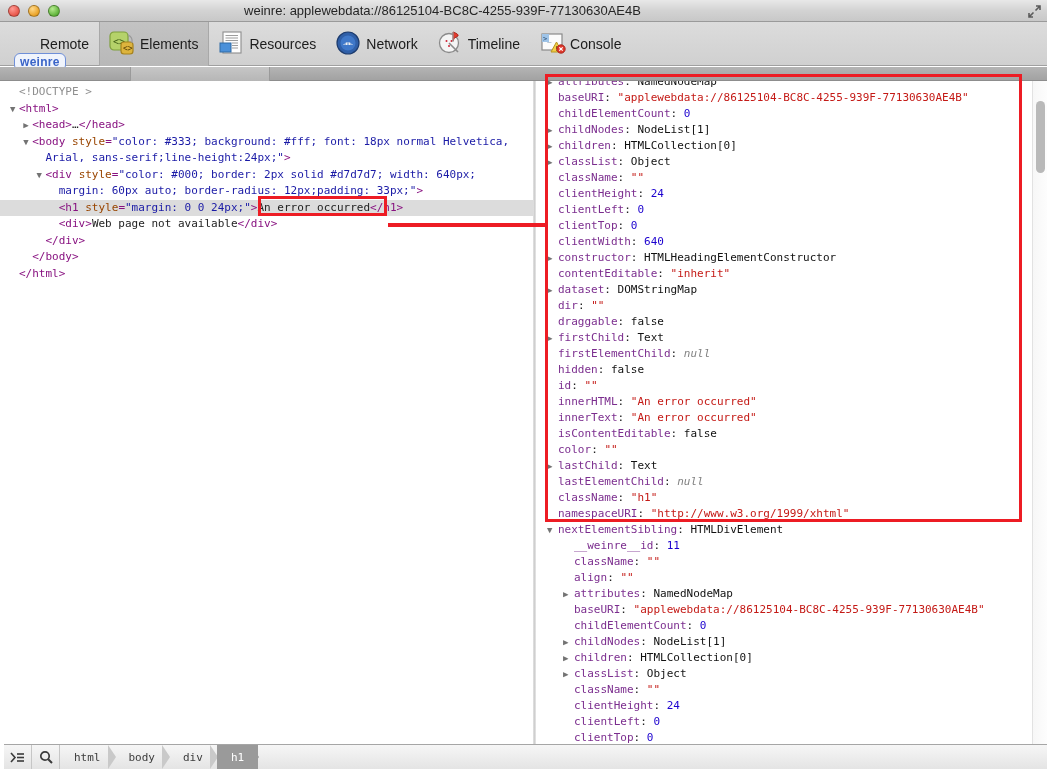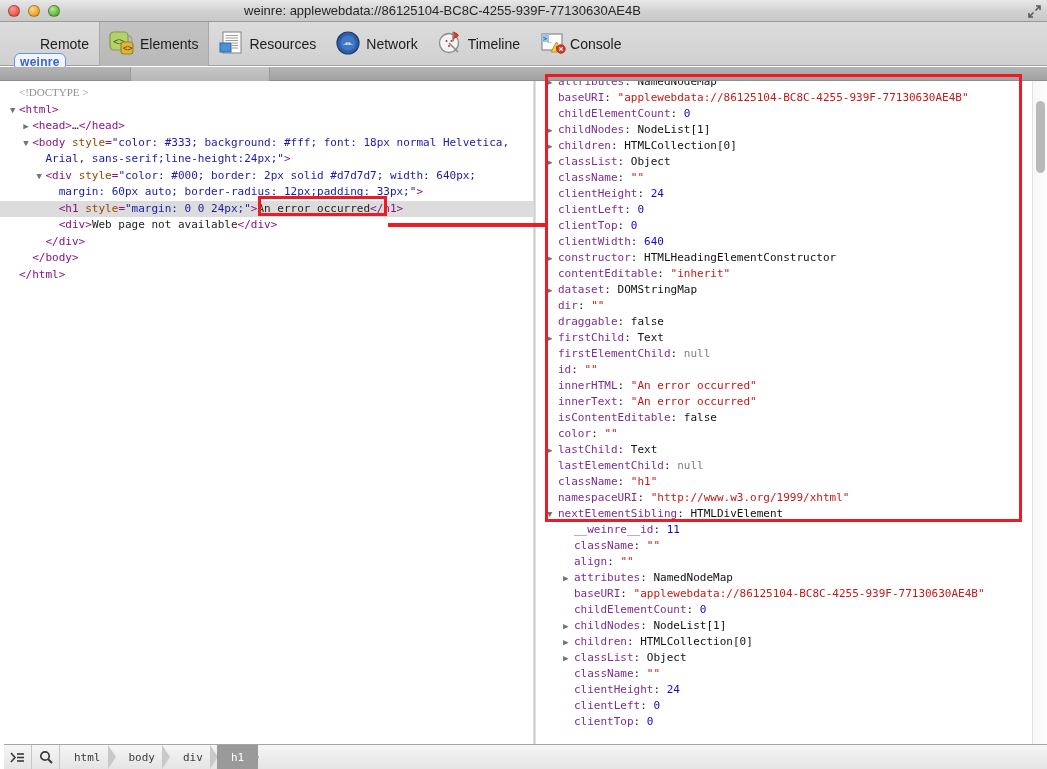--- a/index.html
+++ b/index.html
@@ -158,21 +158,21 @@
     padding-left: 10px;
     position: relative;
   }
   .dom-line.selected {
     background: #dcdcdc;
   }
   .tag { color: #881280; }
   .attrname { color: #994500; }
   .attrval { color: #1a1aa6; }
   .txt { color: #222222; }
-  .doctype { color: #8f8f8f; font-family: Liberation Serif, serif; }
+  .doctype { color: #8f8f8f; }
   .arrow {
     display: inline-block;
     width: 9px;
     color: #737373;
     font-size: 9px;
   }
 
   
   .divider {
     position: absolute;
@@ -210,21 +210,21 @@
     left: 11px;
     color: #737373;
     font-size: 9px;
   }
   .prop-line.lvl2 .disc { left: 27px; }
   .pkey    { color: #7b2d8e; }
   .pobj    { color: #111111; text-align: center; }
   .pstr    { color: #c41a16; }
   .pnum    { color: #1c00cf; }
   .pbool   { color: #111111; }
-  .pnull   { color: #808080; }
+  .pnull   { color: #808080; font-style: italic; }
 
   
   .vscroll {
     position: absolute;
     right: 0; top: 0;
     width: 15px; height: 663px;
     background: linear-gradient(to right, #f7f7f7, #fdfdfd);
     border-left: 1px solid #e2e2e2;
     box-sizing: border-box;
   }
@@ -460,20 +460,21 @@
           <div class="prop-line"><span class="disc"></span><span class="pkey">clientLeft</span><span>: </span><span class="pnum">0</span></div>
           <div class="prop-line"><span class="disc"></span><span class="pkey">clientTop</span><span>: </span><span class="pnum">0</span></div>
           <div class="prop-line"><span class="disc"></span><span class="pkey">clientWidth</span><span>: </span><span class="pnum">640</span></div>
           <div class="prop-line"><span class="disc">▶</span><span class="pkey">constructor</span><span>: </span><span class="pobj">HTMLHeadingElementConstructor</span></div>
           <div class="prop-line"><span class="disc"></span><span class="pkey">contentEditable</span><span>: </span><span class="pstr">"inherit"</span></div>
           <div class="prop-line"><span class="disc">▶</span><span class="pkey">dataset</span><span>: </span><span class="pobj">DOMStringMap</span></div>
           <div class="prop-line"><span class="disc"></span><span class="pkey">dir</span><span>: </span><span class="pstr">""</span></div>
           <div class="prop-line"><span class="disc"></span><span class="pkey">draggable</span><span>: </span><span class="pbool">false</span></div>
           <div class="prop-line"><span class="disc">▶</span><span class="pkey">firstChild</span><span>: </span><span class="pobj">Text</span></div>
           <div class="prop-line"><span class="disc"></span><span class="pkey">firstElementChild</span><span>: </span><span class="pnull">null</span></div>
+          <div class="prop-line"><span class="disc"></span><span class="pkey">hidden</span><span>: </span><span class="pbool">false</span></div>
           <div class="prop-line"><span class="disc"></span><span class="pkey">id</span><span>: </span><span class="pstr">""</span></div>
           <div class="prop-line"><span class="disc"></span><span class="pkey">innerHTML</span><span>: </span><span class="pstr">"An error occurred"</span></div>
           <div class="prop-line"><span class="disc"></span><span class="pkey">innerText</span><span>: </span><span class="pstr">"An error occurred"</span></div>
           <div class="prop-line"><span class="disc"></span><span class="pkey">isContentEditable</span><span>: </span><span class="pbool">false</span></div>
           <div class="prop-line"><span class="disc"></span><span class="pkey">color</span><span>: </span><span class="pstr">""</span></div>
           <div class="prop-line"><span class="disc">▶</span><span class="pkey">lastChild</span><span>: </span><span class="pobj">Text</span></div>
           <div class="prop-line"><span class="disc"></span><span class="pkey">lastElementChild</span><span>: </span><span class="pnull">null</span></div>
           <div class="prop-line"><span class="disc"></span><span class="pkey">className</span><span>: </span><span class="pstr">"h1"</span></div>
           <div class="prop-line"><span class="disc"></span><span class="pkey">namespaceURI</span><span>: </span><span class="pstr">"http://www.w3.org/1999/xhtml"</span></div>
           <div class="prop-line"><span class="disc">▼</span><span class="pkey">nextElementSibling</span><span>: </span><span class="pobj">HTMLDivElement</span></div>

